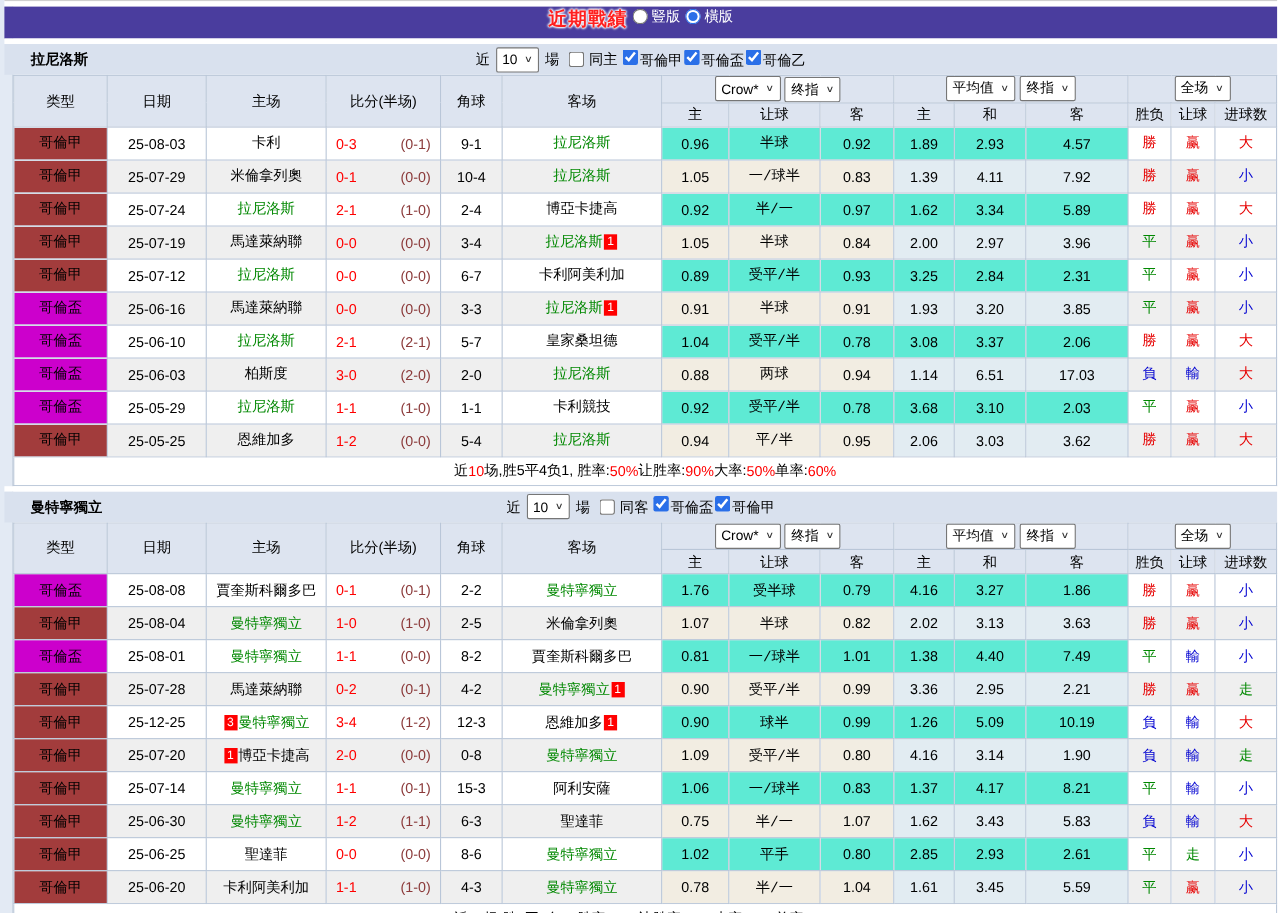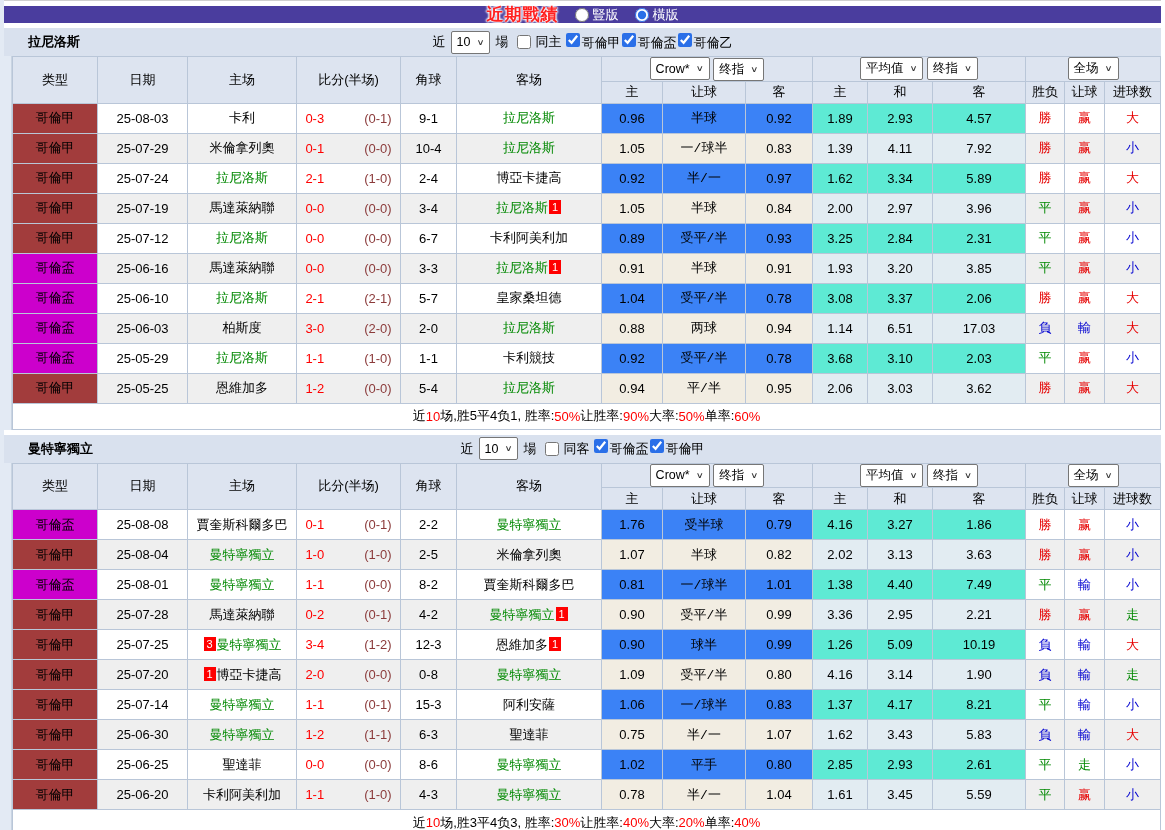--- a/index.html
+++ b/index.html
@@ -2,21 +2,21 @@
 <html><head>
 <meta charset="utf-8">
 <style>
   html,body{margin:0;padding:0;background:#fff;width:1165px;font-family:"Liberation Sans","DejaVu Sans",sans-serif;}
   .page{position:relative;width:1165px;height:830px;overflow:hidden;background:#fff;}
   .left-gutter{position:absolute;left:0;top:0;width:11px;height:830px;background:#e3eaf4;border-right:1px solid #c9d4e2;}
   .content{position:absolute;left:4px;top:0;width:1157px;}
   .top-strip{height:5px;background:#fff;border-top:1px solid #cfcfcf;}
 
   
-  .title-bar{height:17px;background:#4a3d9e;display:flex;align-items:center;justify-content:center;gap:16px;}
+  .title-bar{height:29px;background:#4a3d9e;display:flex;align-items:flex-start;justify-content:center;gap:4px;}
   .title-bar .title{color:#ff2020;font-weight:bold;font-size:17px;letter-spacing:1px;
     text-shadow:-1px 0 2px #fff,1px 0 2px #fff,0 -1px 2px #fff,0 1px 2px #fff;}
   .radio-group{display:flex;align-items:center;gap:4px;color:#fff;font-size:13px;}
   .radio-group input{accent-color:#2a6fe8;margin:0;width:14px;height:14px;}
 
   .gap{height:5px;background:#fff;}
 
   
   .team-bar{position:relative;height:28px;background:#d9e1ee;display:flex;align-items:center;justify-content:center;font-size:13px;}
   .team-name{position:absolute;left:24px;font-weight:bold;color:#000;font-size:13px;}
@@ -36,21 +36,21 @@
   table.grid col.c4{width:104px} table.grid col.c5{width:56px}  table.grid col.c6{width:145px}
   table.grid col.c7{width:61px}  table.grid col.c8{width:83px}  table.grid col.c9{width:67px}
   table.grid col.c10{width:55px} table.grid col.c11{width:65px} table.grid col.c12{width:93px}
   table.grid col.c13{width:39px} table.grid col.c14{width:40px} table.grid col.c15{width:56px}
   table.grid th,table.grid td{border:1px solid #b9c6d8;text-align:center;font-weight:normal;
       font-size:13px;color:#000;padding:0;overflow:hidden;white-space:nowrap;}
   table.grid th{background:#dde4f0;height:21px;}
   table.grid th.hdr-main{height:43px;margin-left:17px;}
   table.grid td{height:29px;}
   tr.data-row:nth-child(even) td{background:#efefef;}
-  tr.data-row td.c-odds{background:#3b82f6;}
+  tr.data-row td.c-odds{background:#5eead4;}
   tr.data-row:nth-child(even) td.c-odds{background:#f2ede2;}
   tr.data-row td.c-avg{background:#5eead4;}
   tr.data-row:nth-child(even) td.c-avg{background:#e2ecf2;}
   td.c-type{color:#fff;font-size:13px;}
   span.green{color:#008800;}
   span.ft{color:#ff0000;}
   span.ht{color:#8b3a3a;padding-left:40px;}
   td.c-hcap{color:#8b3a3a;font-family:Liberation Mono, monospace;}
   .rc{display:inline-block;background:#ff0000;color:#fff;font-size:11px;line-height:14px;
       min-width:10px;padding:0 1px;text-align:center;vertical-align:1px;margin:0 1px;}
@@ -495,21 +495,21 @@
               <td class="c-odds">0.99</td>
               <td class="c-avg">3.36</td>
               <td class="c-avg">2.95</td>
               <td class="c-avg">2.21</td>
               <td class="c-res"><span class="res-r">勝</span></td>
               <td class="c-res"><span class="res-r">赢</span></td>
               <td class="c-res"><span class="res-g">走</span></td>
             </tr>
             <tr class="data-row">
               <td class="c-type" style="background: rgb(162, 60, 60);">哥倫甲</td>
-              <td class="c-date">25-07-25</td>
+              <td class="c-date">25-12-25</td>
               <td class="c-team"><span class="rc">3</span><span class="green">曼特寧獨立</span></td>
               <td class="c-score"><span class="ft">3-4</span><span class="ht">(1-2)</span></td>
               <td class="c-corner">12-3</td>
               <td class="c-team"><span>恩維加多</span><span class="rc">1</span></td>
               <td class="c-odds">0.90</td>
               <td class="c-odds c-hcap">球半</td>
               <td class="c-odds">0.99</td>
               <td class="c-avg">1.26</td>
               <td class="c-avg">5.09</td>
               <td class="c-avg">10.19</td>

